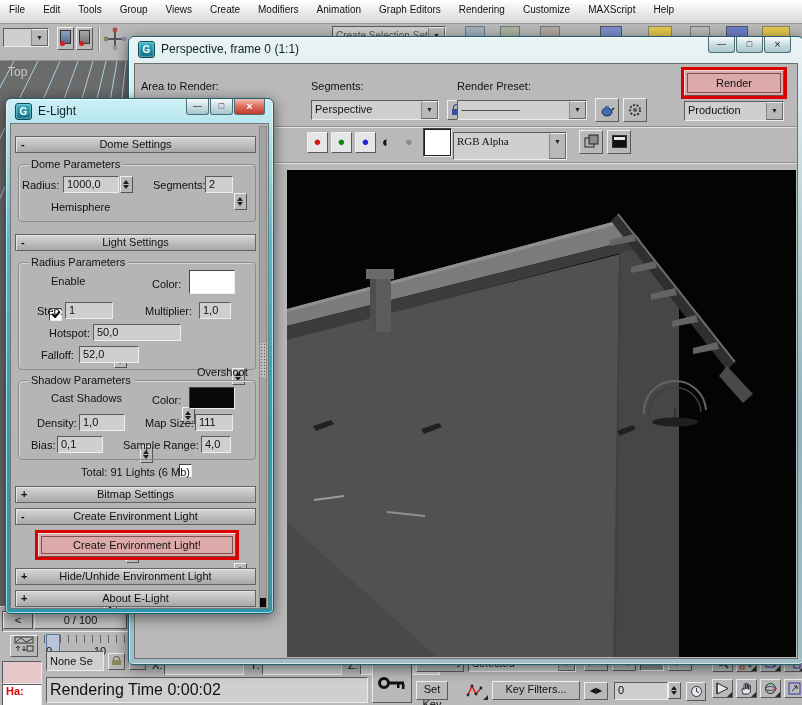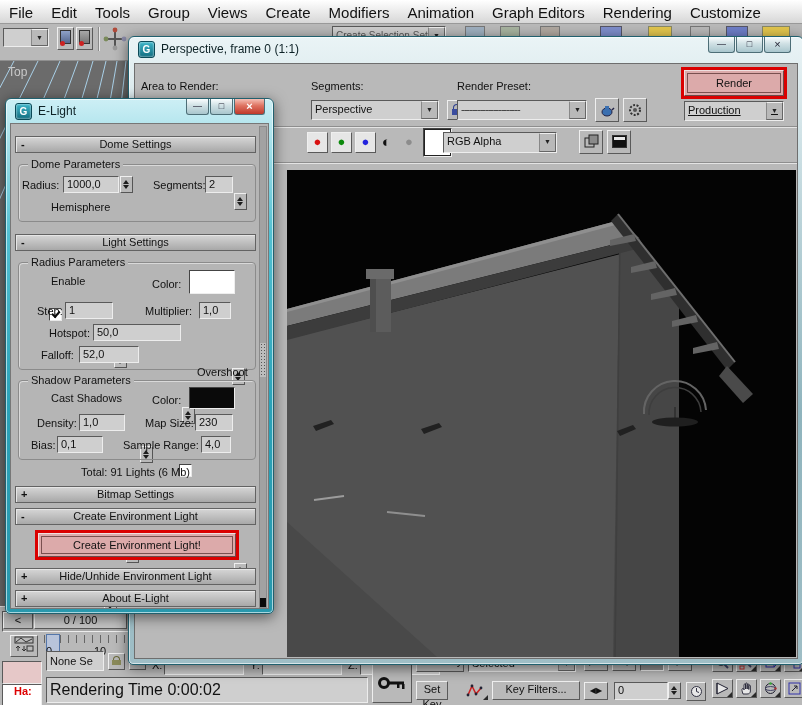--- a/index.html
+++ b/index.html
@@ -44,21 +44,21 @@
     background:linear-gradient(#fafdfe,#cfe0e4 45%,#a9c6cd);text-align:center;font-size:9px;line-height:14px;color:#223;
     border-radius:0 0 3px 3px;margin-left:1px;}
   .wbtn.red{background:linear-gradient(#f5c0b5,#de7260 45%,#c0392b);color:#fff;font-weight:bold;width:31px;}
 
   
   .redbox{border:3px solid var(--accent-red,#d40000);box-sizing:border-box;position:absolute;}
   .pinkbtn{width:100%;height:100%;box-sizing:border-box;background:var(--highlight-fill,#dcabab);
     border:1px solid;border-color:#efe0e0 #6a4a4a #6a4a4a #efe0e0;text-align:center;
     box-shadow:inset 0 0 0 2px var(--highlight-fill,#dcabab), inset 0 0 0 3px #7a5050;line-height:22px;}
 
-  .mi{display:inline-block;padding:4px 9px 3px;font-size:15px;}
+  .mi{display:inline-block;padding:4px 9px 3px;font-size:10px;}
   .navbtn{position:absolute;width:21px;height:19px;box-sizing:border-box;background:#b9b9b9;
     border:1px solid;border-color:#efefef #5a5a5a #5a5a5a #efefef;}
   .navbtn svg{display:block;margin:1px auto 0;}
   .fly::after{content:"";position:absolute;right:0;bottom:0;border-left:5px solid transparent;border-bottom:5px solid #2a2a2a;}
   .pbtn{position:absolute;height:18px;box-sizing:border-box;background:#b9b9b9;border:1px solid;
     border-color:#efefef #5a5a5a #5a5a5a #efefef;text-align:center;font-size:8px;line-height:15px;color:#111;}
 </style>
 </head>
 <body>
 
@@ -144,21 +144,21 @@
 
     <div class="abs" style="left:42px;top:26px;width:86px;height:26px;">
       <div class="abs" style="left:2px;top:2px;width:84px;height:8px;background:repeating-linear-gradient(90deg,#666 0,#666 1px,transparent 1px,transparent 8px);"></div>
       <div class="abs" style="left:4px;top:1px;width:12px;height:20px;background:#b8c4da;border:1px solid #5577aa;"></div>
       <span class="abs" style="left:4px;top:12px;">0</span>
       <span class="abs" style="left:52px;top:12px;">10</span>
     </div>
 
     <div class="abs" style="left:2px;top:54px;width:38px;height:21px;background:#e6c8c8;border:1px solid;border-color:#5a5a5a #ededed #ededed #5a5a5a;"></div>
     <div class="abs" style="left:2px;top:77px;width:38px;height:20px;background:#fff;border:1px solid;border-color:#5a5a5a #ededed #ededed #5a5a5a;">
-      <span style="color:#d00;font-weight:bold;padding-left:11px;">Ha:</span>
+      <span style="color:#d00;font-weight:bold;padding-left:3px;">Ha:</span>
     </div>
 
     <div class="fld abs" style="left:46px;top:44px;width:58px;height:20px;line-height:18px;">
       <span>None Se</span>
     </div>
     <div class="btn abs" style="left:108px;top:46px;width:17px;height:17px;">
       <span style="display:block;margin:2px auto 0;width:9px;height:9px;position:relative;">
         <span style="position:absolute;left:1px;top:0;width:5px;height:5px;border:1.5px solid #6a6a3a;border-bottom:none;border-radius:4px 4px 0 0;"></span>
         <span style="position:absolute;left:0;top:4px;width:9px;height:5px;background:#8a8a5a;"></span>
       </span>
@@ -321,40 +321,40 @@
           <circle cx="8" cy="8" r="5" fill="none" stroke="#333" stroke-width="2" stroke-dasharray="2 1.5"></circle>
             <circle cx="8" cy="8" r="2" fill="#555"></circle>
         </svg>
       </div>
 
       <div class="redbox" style="left:546px;top:3px;width:106px;height:32px;">
         <div class="pinkbtn" style="line-height:25px;">
           <span>Render</span>
         </div>
       </div>
-      <div class="combo abs" style="left:549px;top:37px;width:100px;height:20px;text-decoration:underline;">
+      <div class="combo abs" style="left:549px;top:37px;width:100px;height:20px;">
         <span class="cval">Production</span>
         <span class="carr">▼</span>
       </div>
 
       <div class="hline" style="top:62px;"></div>
 
       <div class="btn abs" style="left:172px;top:68px;width:21px;height:21px;background:#e6e6e6;">
         <span style="color:#d91111;font-size:13px;line-height:18px;">●</span>
       </div>
       <div class="btn abs" style="left:196px;top:68px;width:21px;height:21px;background:#e6e6e6;">
         <span style="color:#0c8a0c;font-size:13px;line-height:18px;">●</span>
       </div>
       <div class="btn abs" style="left:220px;top:68px;width:21px;height:21px;background:#e6e6e6;">
         <span style="color:#2424dd;font-size:13px;line-height:18px;">●</span>
       </div>
       <span class="abs" style="left:247px;top:68px;font-size:15px;line-height:20px;"><span>◐</span></span>
       <span class="abs" style="left:270px;top:68px;font-size:13px;line-height:20px;color:#8c8c8c;"><span>●</span></span>
       <div class="abs" style="left:288px;top:64px;width:27px;height:27px;background:#fff;border:1px solid;border-color:#444 #eee #eee #444;box-shadow:0 0 0 1px #222 inset;"></div>
-      <div class="combo abs" style="left:308px;top:68px;width:114px;height:21px;">
+      <div class="combo abs" style="left:318px;top:68px;width:114px;height:28px;font-family:Liberation Serif, serif;">
         <span class="cval">RGB Alpha</span>
         <span class="carr">▼</span>
       </div>
       <div class="btn abs" style="left:444px;top:66px;width:24px;height:24px;">
         <svg width="15" height="15" viewBox="0 0 15 15" style="margin-top:3px;">
           <rect x="1" y="4" width="9" height="9" fill="none" stroke="#222"></rect>
             <rect x="5" y="1" width="9" height="9" fill="#8a8a8a" stroke="#222"></rect>
         </svg>
       </div>
       <div class="btn abs" style="left:472px;top:66px;width:24px;height:24px;">
@@ -472,21 +472,21 @@
         <span class="leg">Shadow Parameters</span>
       </div>
       <span class="cb checked abs" style="left:22px;top:267px;"></span>
       <span class="lbl" style="left:40px;top:268px;">Cast Shadows</span>
       <span class="lbl" style="left:141px;top:270px;">Color:</span>
       <div class="abs" style="left:178px;top:263px;width:44px;height:20px;background:#0a0a0a;border:1px solid;border-color:#444 #eee #eee #444;"></div>
       <span class="lbl" style="left:26px;top:293px;">Density:</span>
       <div class="fld abs" style="left:68px;top:290px;width:46px;height:17px;"><span>1,0</span></div>
       <div class="spin abs" style="left:115px;top:290px;"></div>
       <span class="lbl" style="left:134px;top:293px;">Map Size:</span>
-      <div class="fld abs" style="left:184px;top:290px;width:38px;height:17px;"><span>230</span></div>
+      <div class="fld abs" style="left:184px;top:290px;width:38px;height:17px;"><span>111</span></div>
       <div class="spin abs" style="left:223px;top:290px;"></div>
       <span class="lbl" style="left:20px;top:315px;">Bias:</span>
       <div class="fld abs" style="left:46px;top:312px;width:46px;height:17px;"><span>0,1</span></div>
       <div class="spin abs" style="left:93px;top:312px;"></div>
       <span class="lbl" style="left:112px;top:315px;">Sample Range:</span>
       <div class="fld abs" style="left:190px;top:312px;width:30px;height:17px;"><span>4,0</span></div>
       
 
       <div class="lbl" style="left:0;top:342px;width:249px;text-align:center;">Total: 91 Lights (6 Mb)</div>
 

